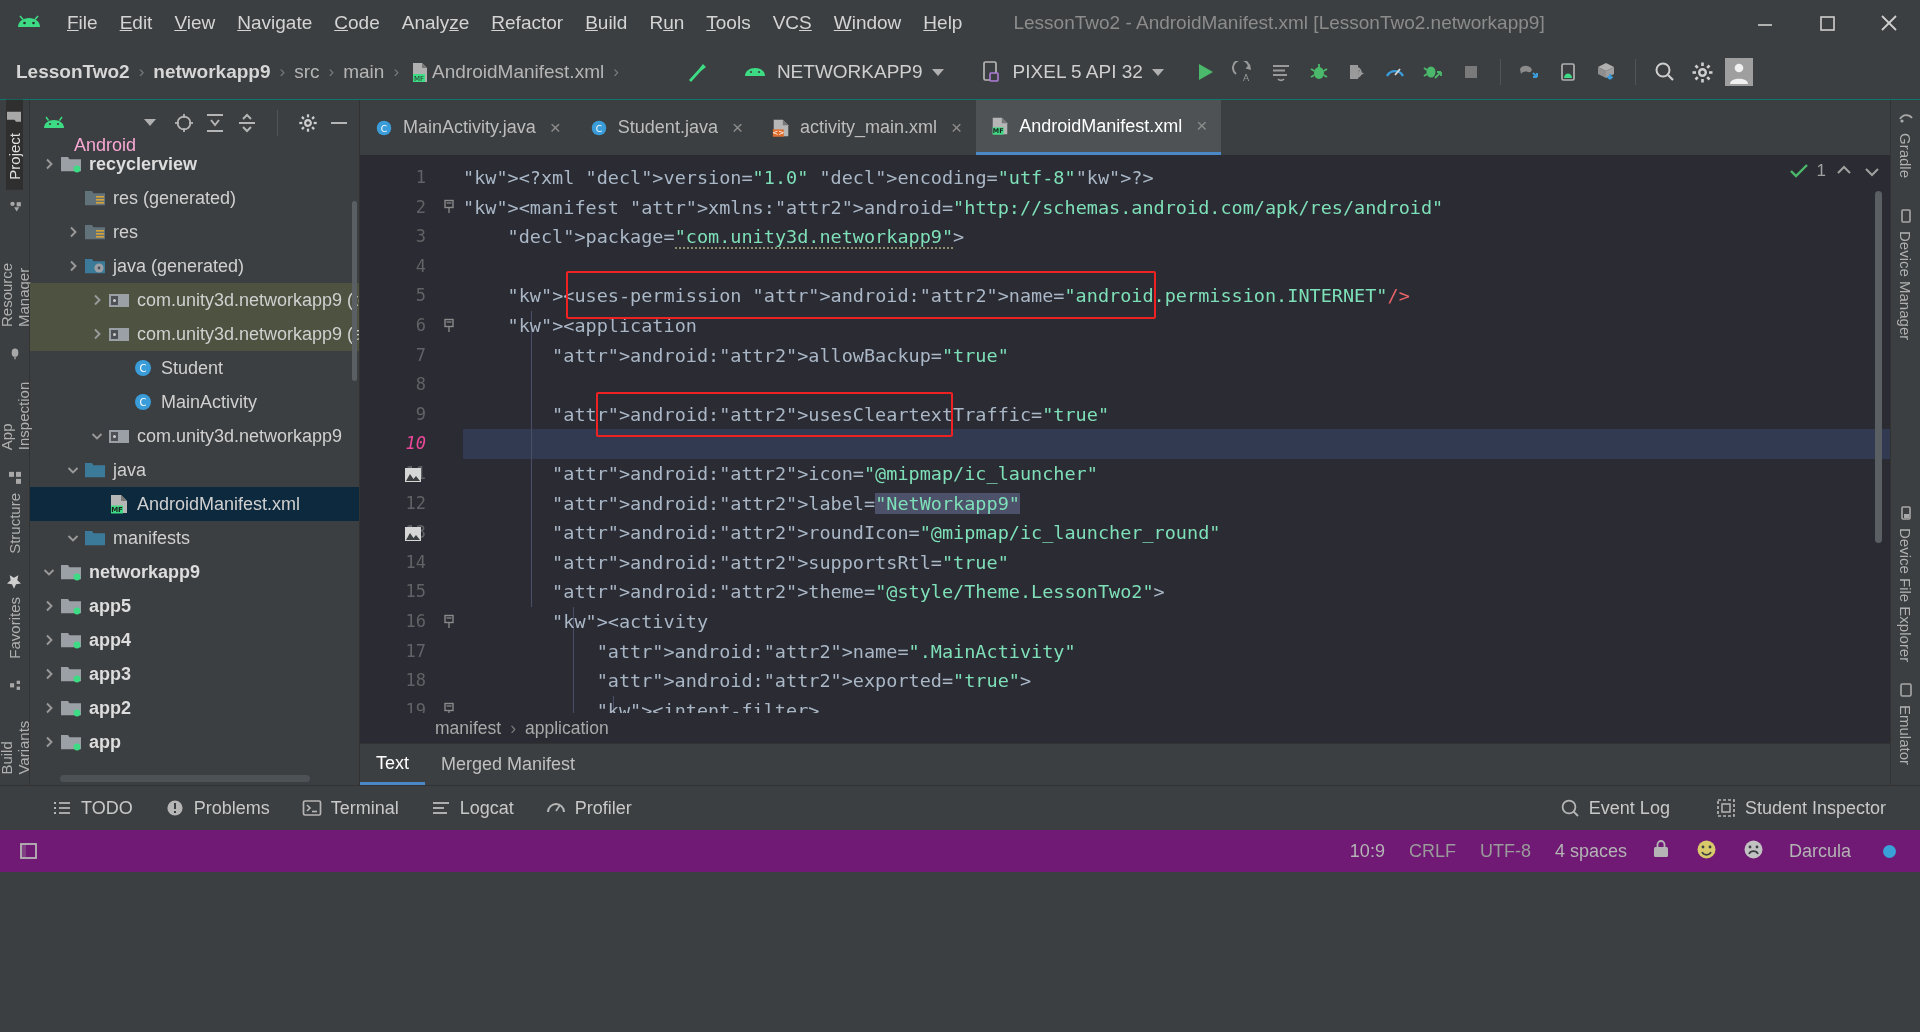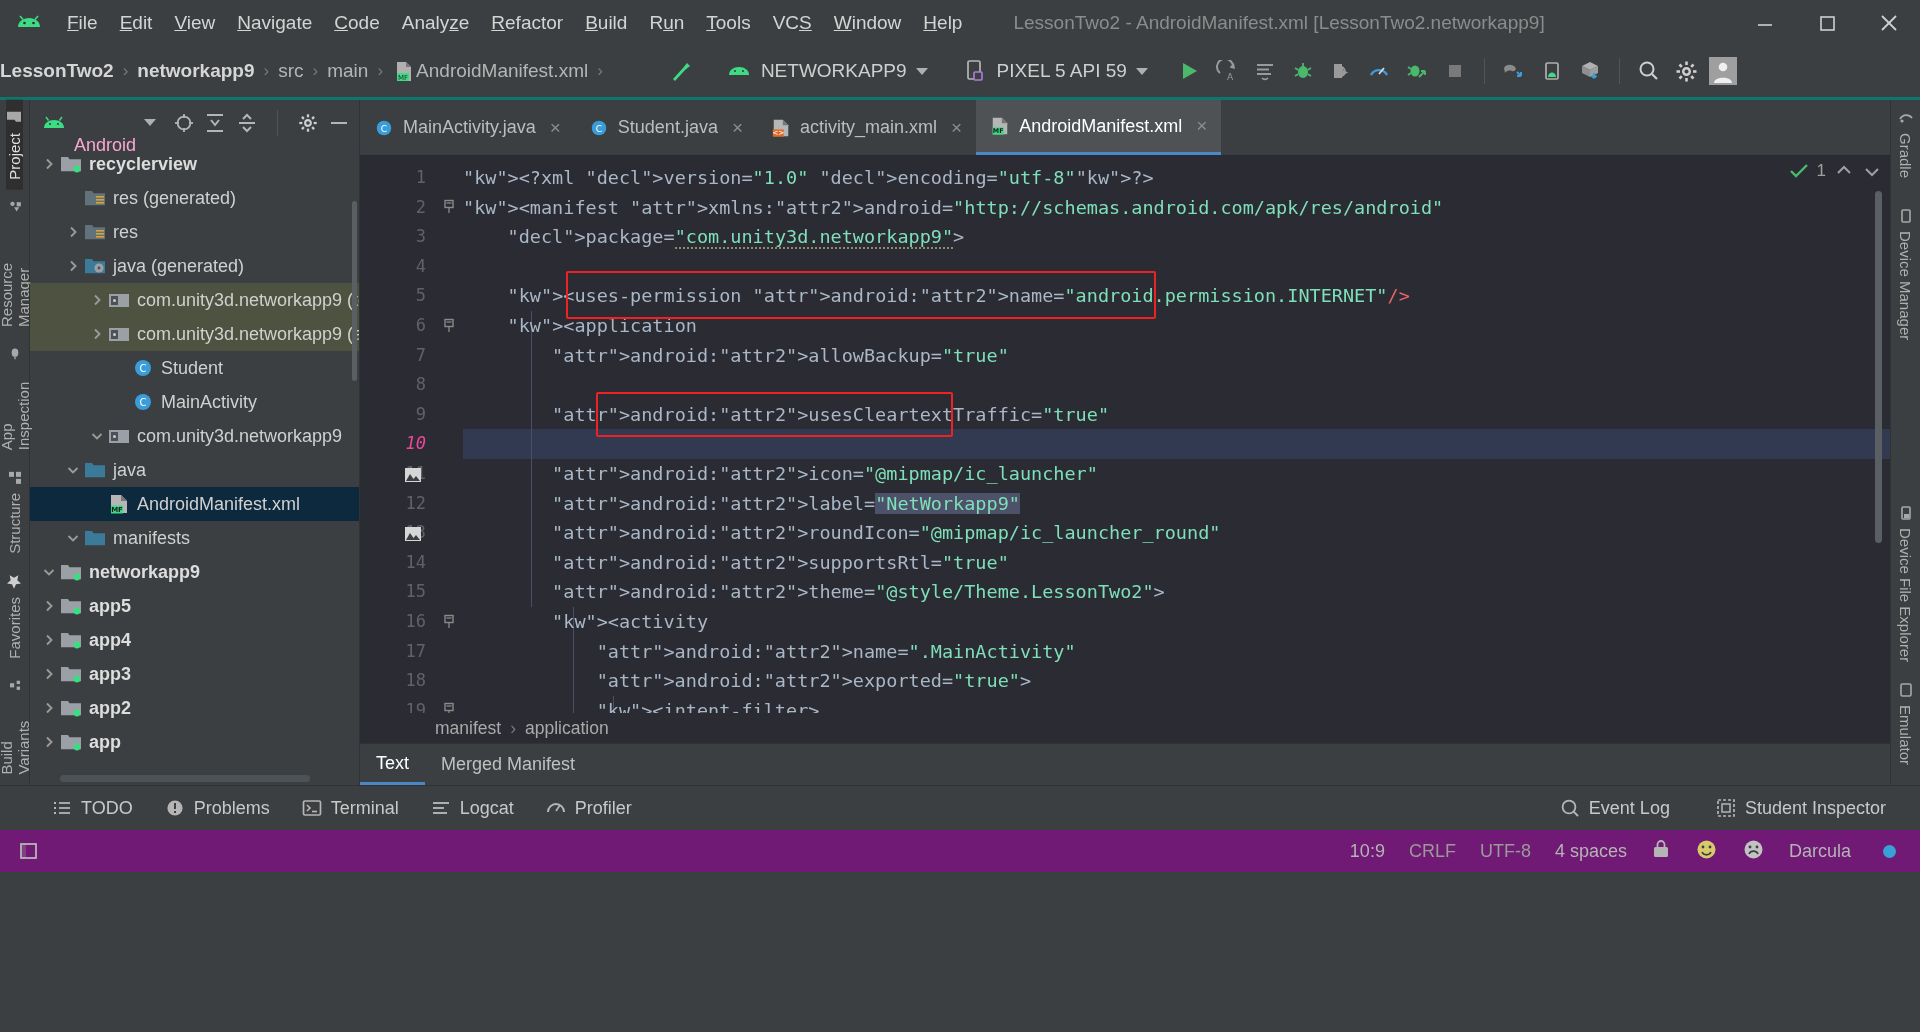--- a/index.html
+++ b/index.html
@@ -25,21 +25,21 @@
   .win-title{
     margin-left:40px; font-size:19px; color:#8c8c8c; white-space:nowrap;
   }
   .win-buttons{ position:absolute; right:0; top:0; height:45px; display:flex; align-items:center;}
   .win-btn{ width:62px;height:45px;display:flex;align-items:center;justify-content:center;}
   .win-btn svg{ stroke:#cfcfcf; }
 
   
   .toolbar{
     height:55px; background:#3c3f41; display:flex; align-items:center;
-    border-bottom:3px solid #0f766e; flex:0 0 55px; padding-left:0;
+    border-bottom:1px solid #0f766e; flex:0 0 55px; padding-left:16px;
   }
   .crumb{ font-size:19px; color:#b5b5b5; white-space:nowrap; }
   .crumb.bold{ font-weight:bold; color:#d6d6d6;}
   .crumb-sep{ color:#7a7a7a; font-size:17px; margin:0 9px;}
   .tb-sep{ width:1px;height:26px;background:#545454;margin:0 10px;}
   .tb-ico{ width:38px;height:38px;display:flex;align-items:center;justify-content:center;cursor:default;}
   .run-config{
     display:flex;align-items:center;gap:9px;margin-left:26px;
   }
   .run-config .label{ font-size:19px;color:#cfcfcf;white-space:nowrap;}
@@ -251,21 +251,21 @@
       <span class="caret"></span>
     </div>
 
     <div class="run-config" style="margin-left:34px">
       <span class="tb-ico" style="width:26px">
         <svg width="20" height="24" viewBox="0 0 20 24">
             <rect x="3" y="2" width="12" height="18" rx="1.5" fill="none" stroke="#b6b6b6" stroke-width="1.7"></rect>
             <rect x="9" y="13" width="8" height="8" rx="1" fill="#3c3f41" stroke="#b07ed8" stroke-width="1.6"></rect>
           </svg>
       </span>
-      <span class="label">PIXEL 5 API 59</span>
+      <span class="label">PIXEL 5 API 32</span>
       <span class="caret"></span>
     </div>
 
     <span class="tb-ico" style="margin-left:22px">
       <svg width="22" height="22" viewBox="0 0 22 22">
           <path d="M5 3 L19 11 L5 19 Z" fill="#4bb96b"></path>
         </svg>
     </span>
     <span class="tb-ico">
       <svg width="22" height="22" viewBox="0 0 22 22">

